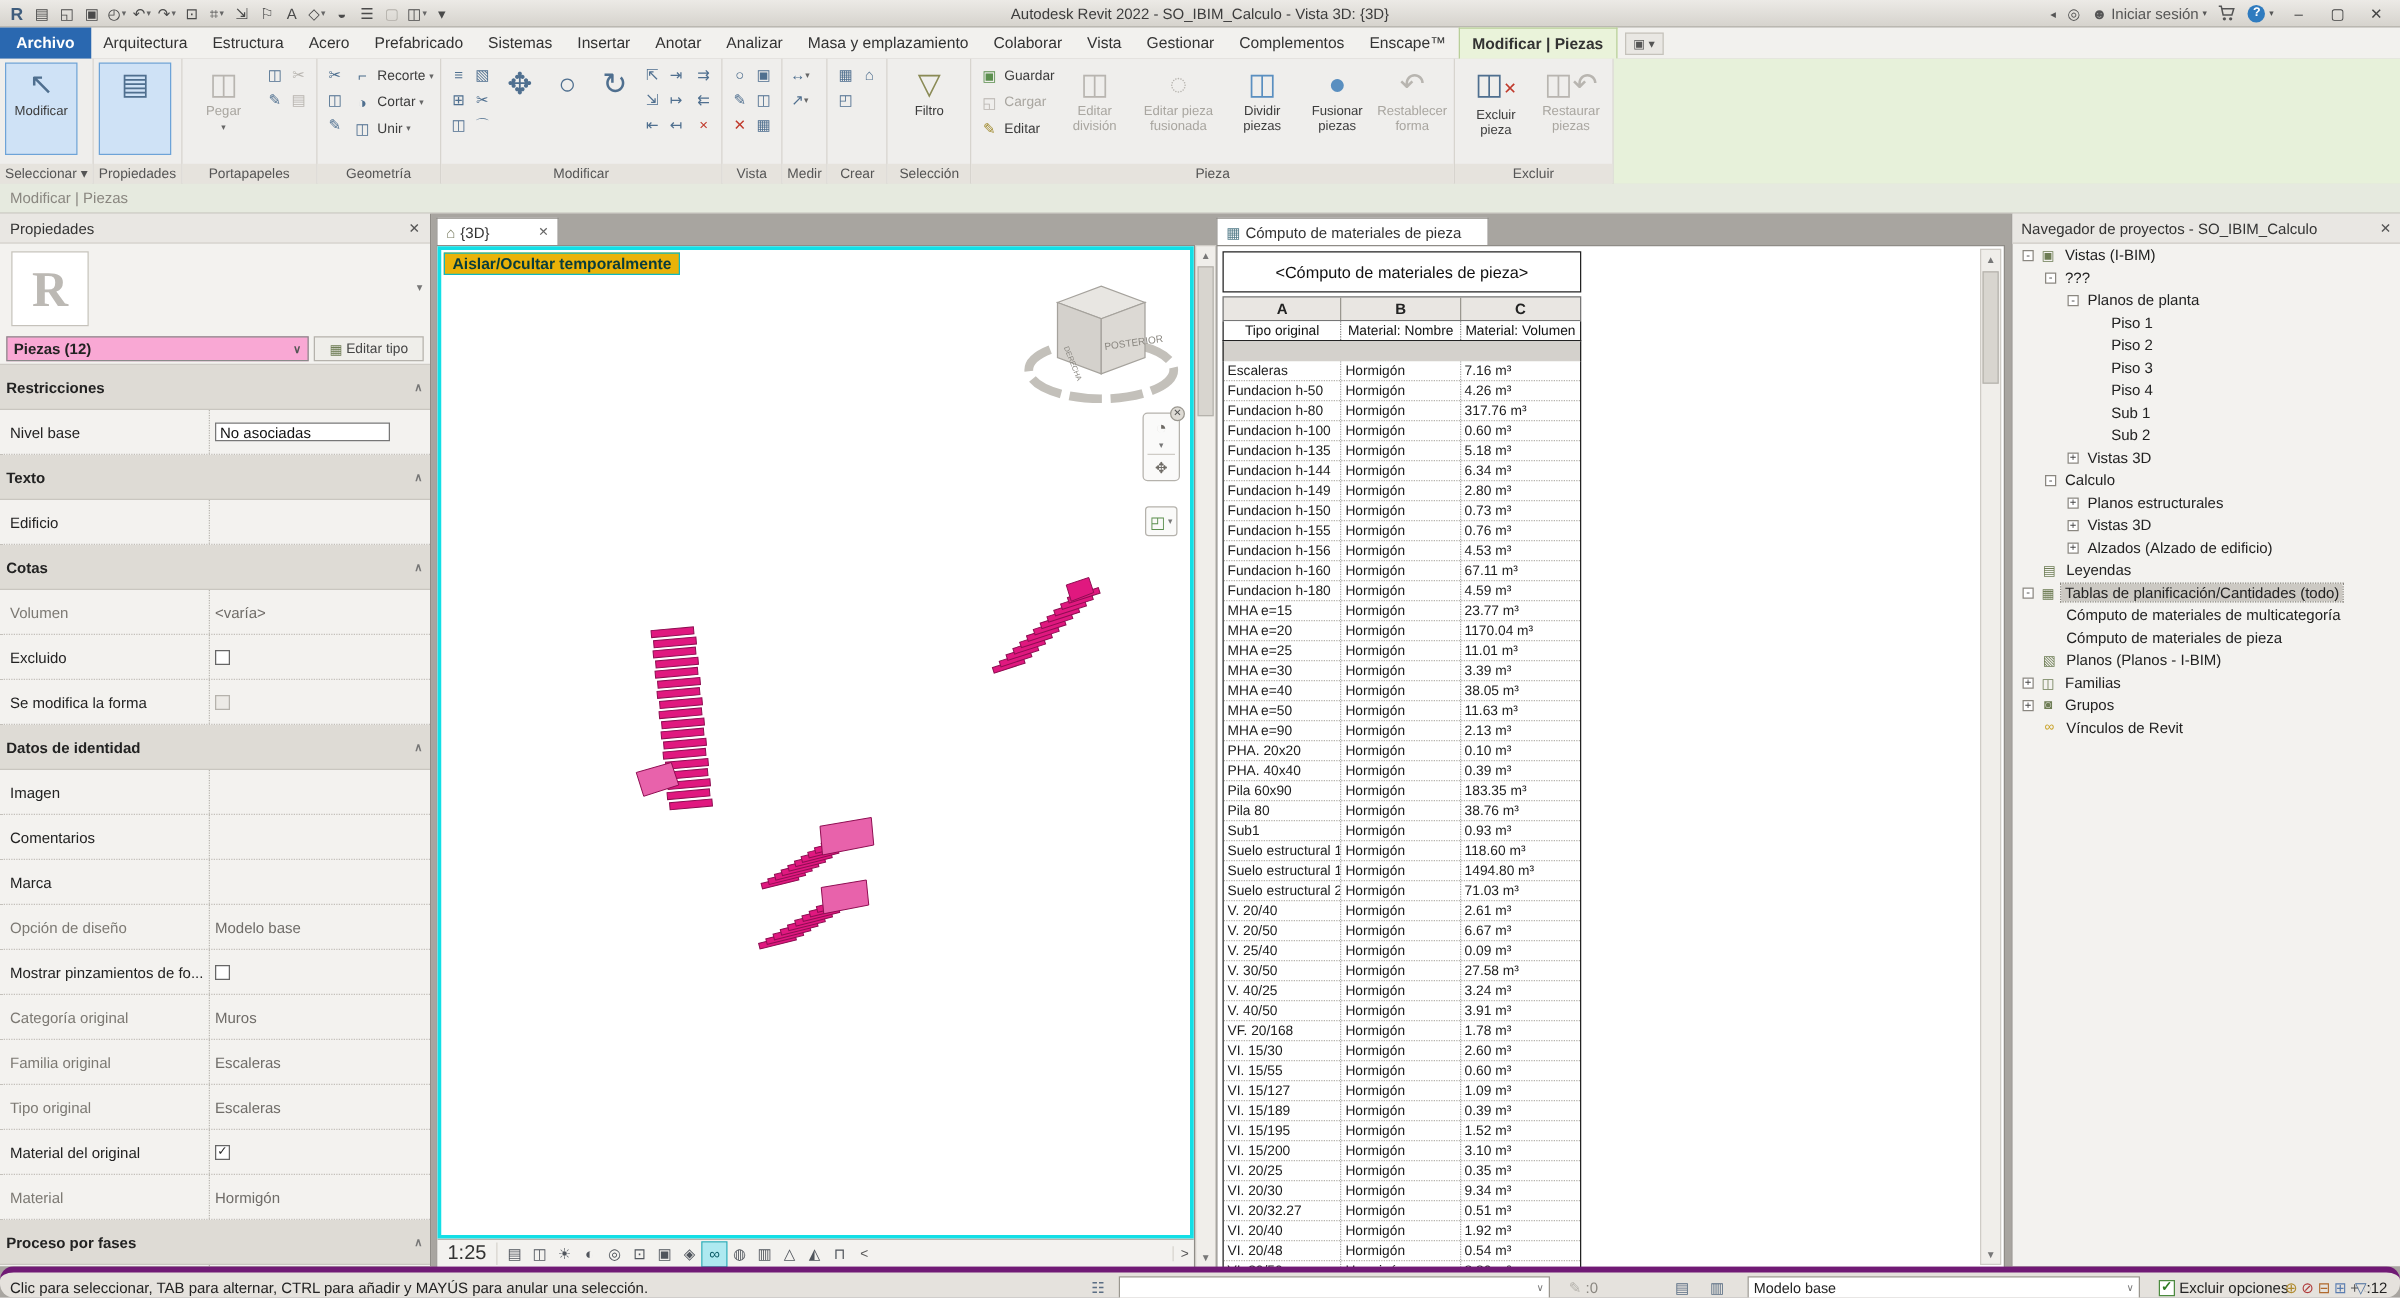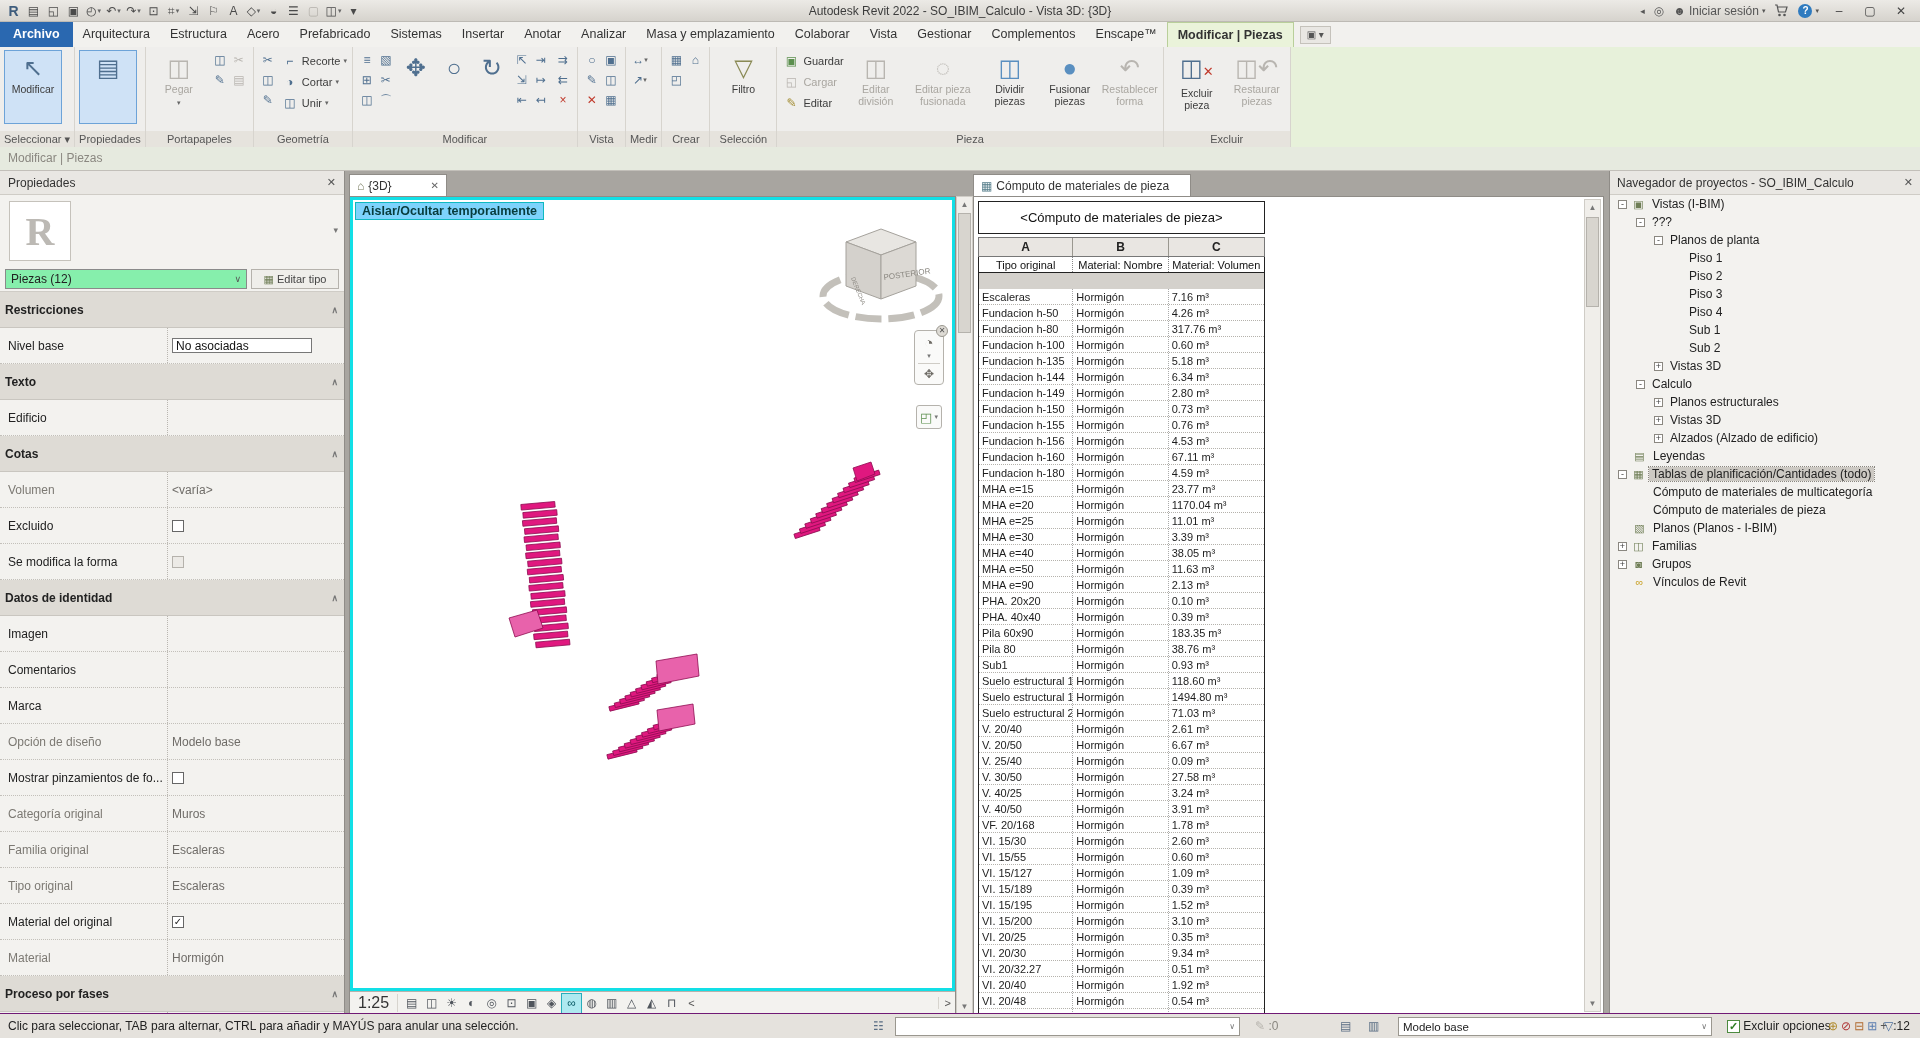--- a/index.html
+++ b/index.html
@@ -63,22 +63,22 @@
     border-right:1px solid #8f8c87; font-size:12px; }
   .p-head { height:24px; display:flex; align-items:center; padding:0 8px; color:#333;
     background:#e9e7e3; border-bottom:1px solid #cfccc6; }
   .p-head .x { margin-left:auto; color:#555; font-size:11px; }
   .p-preview { position:relative; height:72px; background:#f3f2ef; }
   .p-thumb { position:absolute; left:9px; top:6px; width:62px; height:60px; background:#fff;
     border:1px solid #c5c2bb; display:flex; align-items:center; justify-content:center; }
   .p-thumb span { font-size:40px; font-weight:bold; color:#bcb9b4; font-family:"Liberation Serif",serif; }
   .p-prevarrow { position:absolute; right:6px; top:30px; font-size:9px; color:#777; }
   .p-typerow { display:flex; gap:4px; padding:2px 5px; height:24px; }
-  .p-select { flex:1; border:1px solid #8a8a8a; background:#86efac; display:flex; align-items:center;
-    padding:0 5px; font-size:12px; color:#222; }
+  .p-select { flex:1; border:1px solid #8a8a8a; background:#f9a8d4; display:flex; align-items:center;
+    padding:0 5px; font-size:12px; color:#222;font-weight:bold; }
   .p-select .chev { margin-left:auto; font-size:9px; color:#555; }
   .p-edittype { width:88px; border:1px solid #b5b2ac; background:#efeeea; display:flex;
     align-items:center; justify-content:center; gap:3px; font-size:11px; color:#444; }
   .grid { border-top:1px solid #cfccc6; }
   .prow { display:flex; height:36px; border-bottom:1px dotted #c3c0ba; align-items:center; }
   .prow .lab { width:167px; padding-left:8px; color:#222; overflow:hidden; white-space:nowrap; }
   .prow .lab.g { color:#7c7973; }
   .prow .val { flex:1; border-left:1px dotted #b9b6b0; height:100%; display:flex; align-items:center;
     padding-left:4px; color:#6f6c68; overflow:hidden; white-space:nowrap; }
   .prow.group { background:#dedbd5; border-bottom:1px solid #c9c6c0; font-weight:bold; color:#333; }
@@ -101,21 +101,21 @@
     border-bottom:none; display:flex; align-items:center; gap:4px; padding:0 7px; font-size:12px; color:#333; }
   #vp-tab { left:4px; width:98px; }
   #sched-tab { left:628px; width:218px; }
   .doc-tab .ic { color:#777b5e; font-size:12px; }
   .doc-tab .x { margin-left:auto; font-size:10px; color:#666; }
 
   #viewport { position:absolute; left:4px; top:25px; width:607px; height:819px; background:#f3f2ef;
     border:1px solid #8f8c87; }
   .vp-canvas { position:absolute; left:0; top:0; right:0; bottom:23px; background:#fff;
     border:3px solid #12dfe6; overflow:hidden; }
-  .overlay { position:absolute; left:2px; top:2px; background:#7dd3fc; border:1px solid #10b9c0;
+  .overlay { position:absolute; left:2px; top:2px; background:#eab308; border:1px solid #10b9c0;
     padding:1px 6px; font-size:12.5px; font-weight:bold; color:#083c3c; z-index:5; }
   .navbar { position:absolute; right:8px; top:130px; width:30px; border:1px solid #b5b2ac;
     background:rgba(250,250,248,.92); border-radius:4px; display:flex; flex-direction:column;
     align-items:center; padding:3px 0; gap:1px; z-index:4; }
   .navbar .nx { position:absolute; right:-5px; top:-6px; width:12px; height:12px; border-radius:50%;
     background:#dedbd5; border:1px solid #9a978f; font-size:8px; line-height:10px; text-align:center; color:#555; }
   .navbar .ni { font-size:15px; color:#6e6b65; }
   .navbar .na { font-size:7px; color:#777; }
   .navbar .sep { width:22px; border-top:1px solid #cfccc6; margin:2px 0; }
   .navzoom { position:absolute; right:10px; top:205px; width:26px; height:24px; border:1px solid #b5b2ac;
@@ -175,21 +175,21 @@
   .pb-head .x { margin-left:auto; font-size:11px; color:#555; }
   .pb-row { height:18px; display:flex; align-items:center; white-space:nowrap; color:#222; }
   .pb-exp { width:9px; height:9px; border:1px solid #8a8780; background:#fff; font-size:9px;
     line-height:7px; text-align:center; color:#444; margin-right:4px; flex:none; }
   .pb-ic { width:15px; font-size:11px; color:#6e7d55; margin-right:3px; flex:none; text-align:center; }
   .pb-txt { padding:0 3px; }
   .pb-txt.sel { background:#ccc9c3; outline:1px dotted #8a8780; }
 
   
   #statusbar { position:absolute; left:0; top:1013px; width:1920px; height:25px; background:#e5e2dd;
-    border-top:1px solid #701a75; font-size:12px; color:#222; }
+    border-top:5px solid #701a75; font-size:12px; color:#222;border-radius:11px; }
   .sb-hint { position:absolute; left:8px; top:5px; }
   .sb-ab { position:absolute; top:3px; display:flex; align-items:center; }
   .sb-ic { font-size:12px; color:#5a6e84; }
   .sb-combo { height:19px; background:#fff; border:1px solid #9a978f; display:flex; align-items:center;
     padding:0 4px; font-size:11.5px; color:#222; }
   .sb-combo .chev { margin-left:auto; font-size:8px; color:#777; }
   .sb-cb { width:13px; height:13px; background:#fff; border:1px solid #4c8a3f; color:#2f7d24;
     font-size:11px; line-height:11px; text-align:center; font-weight:bold; }
 </style>
 </head>

